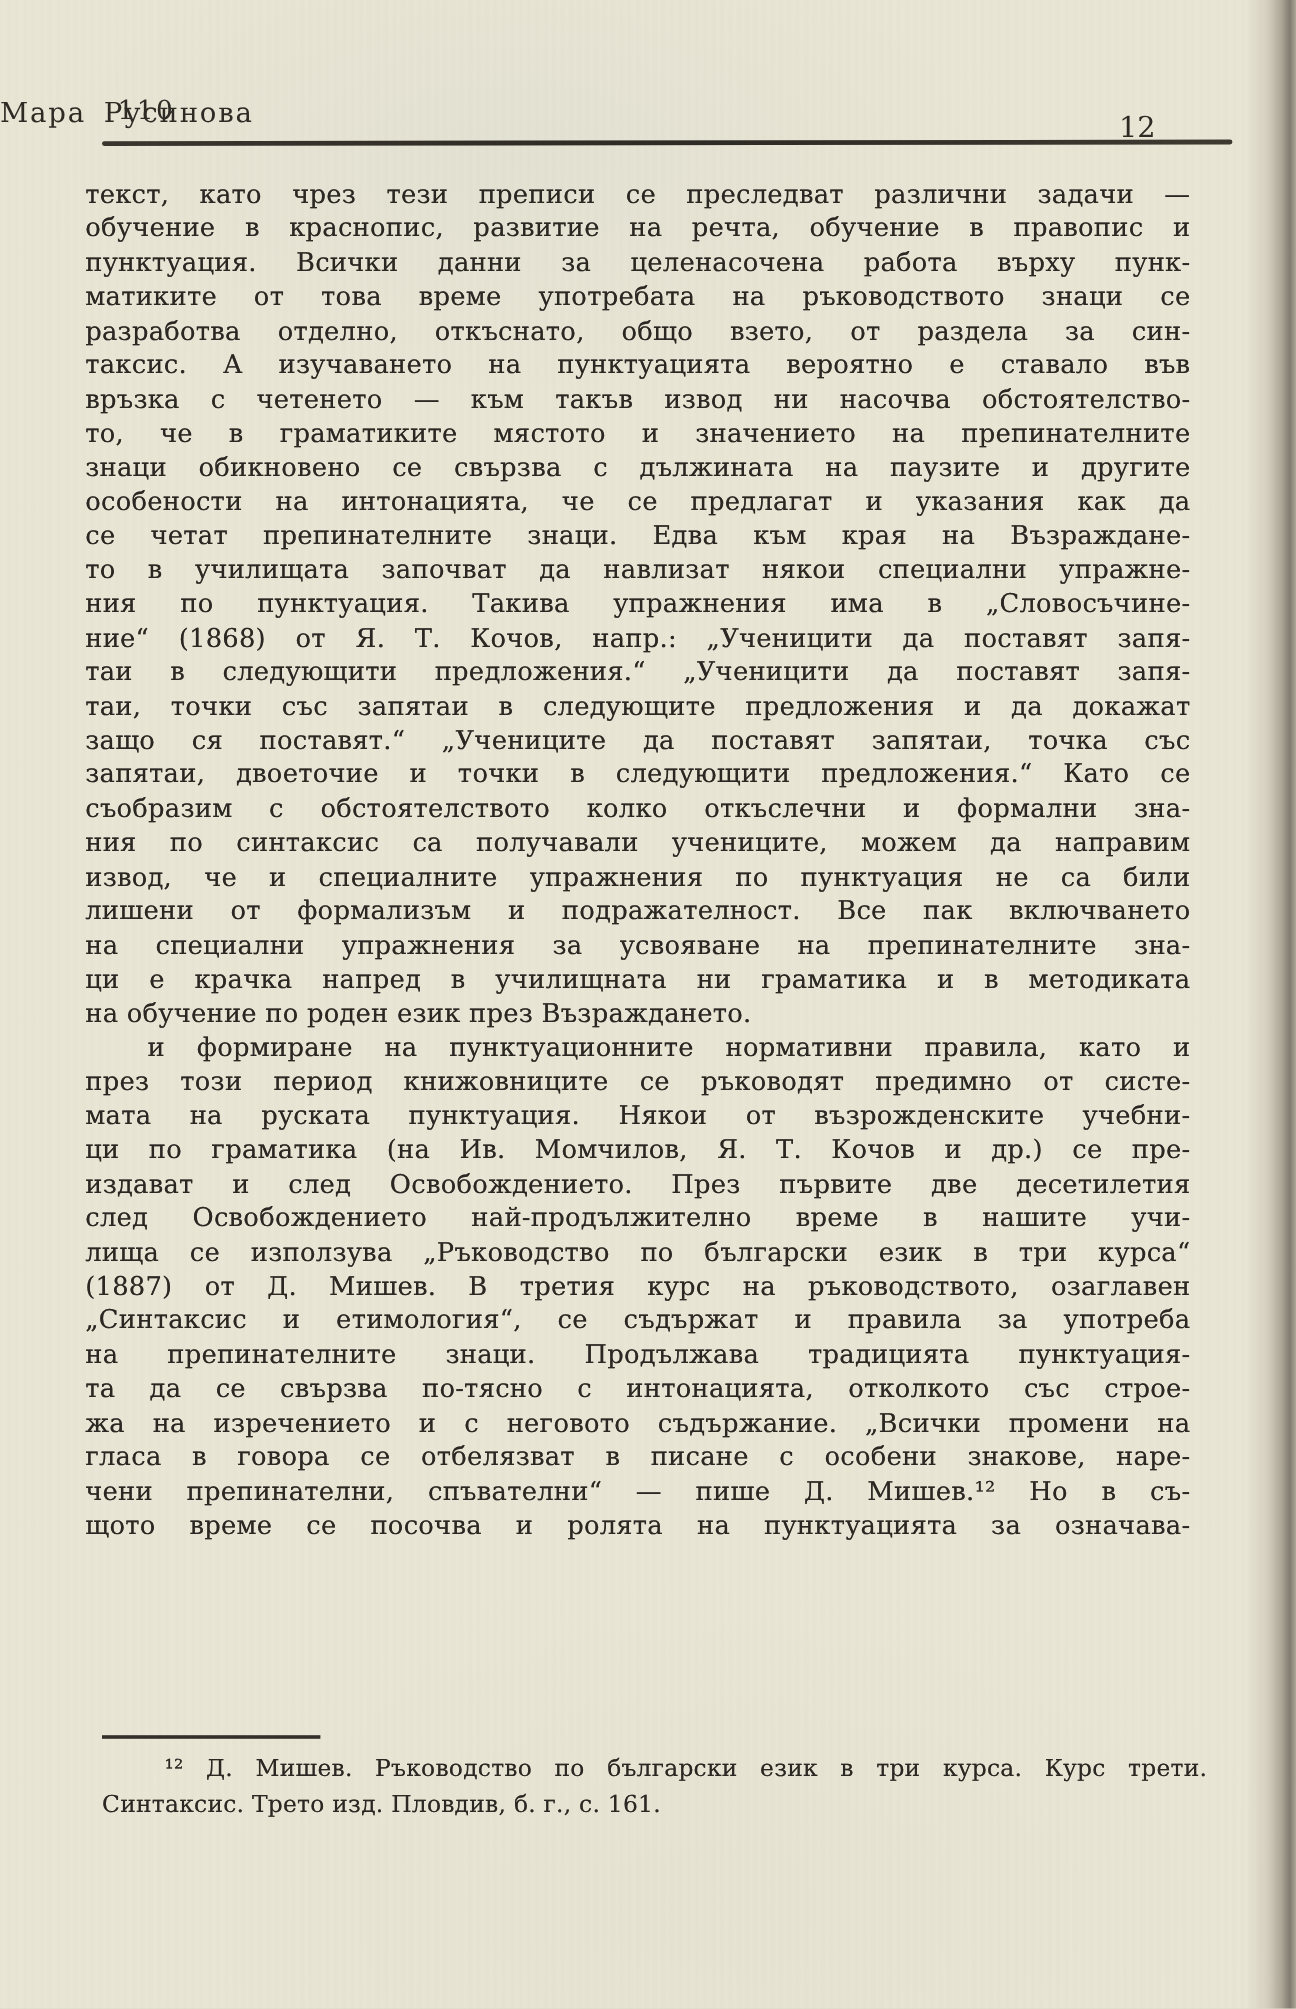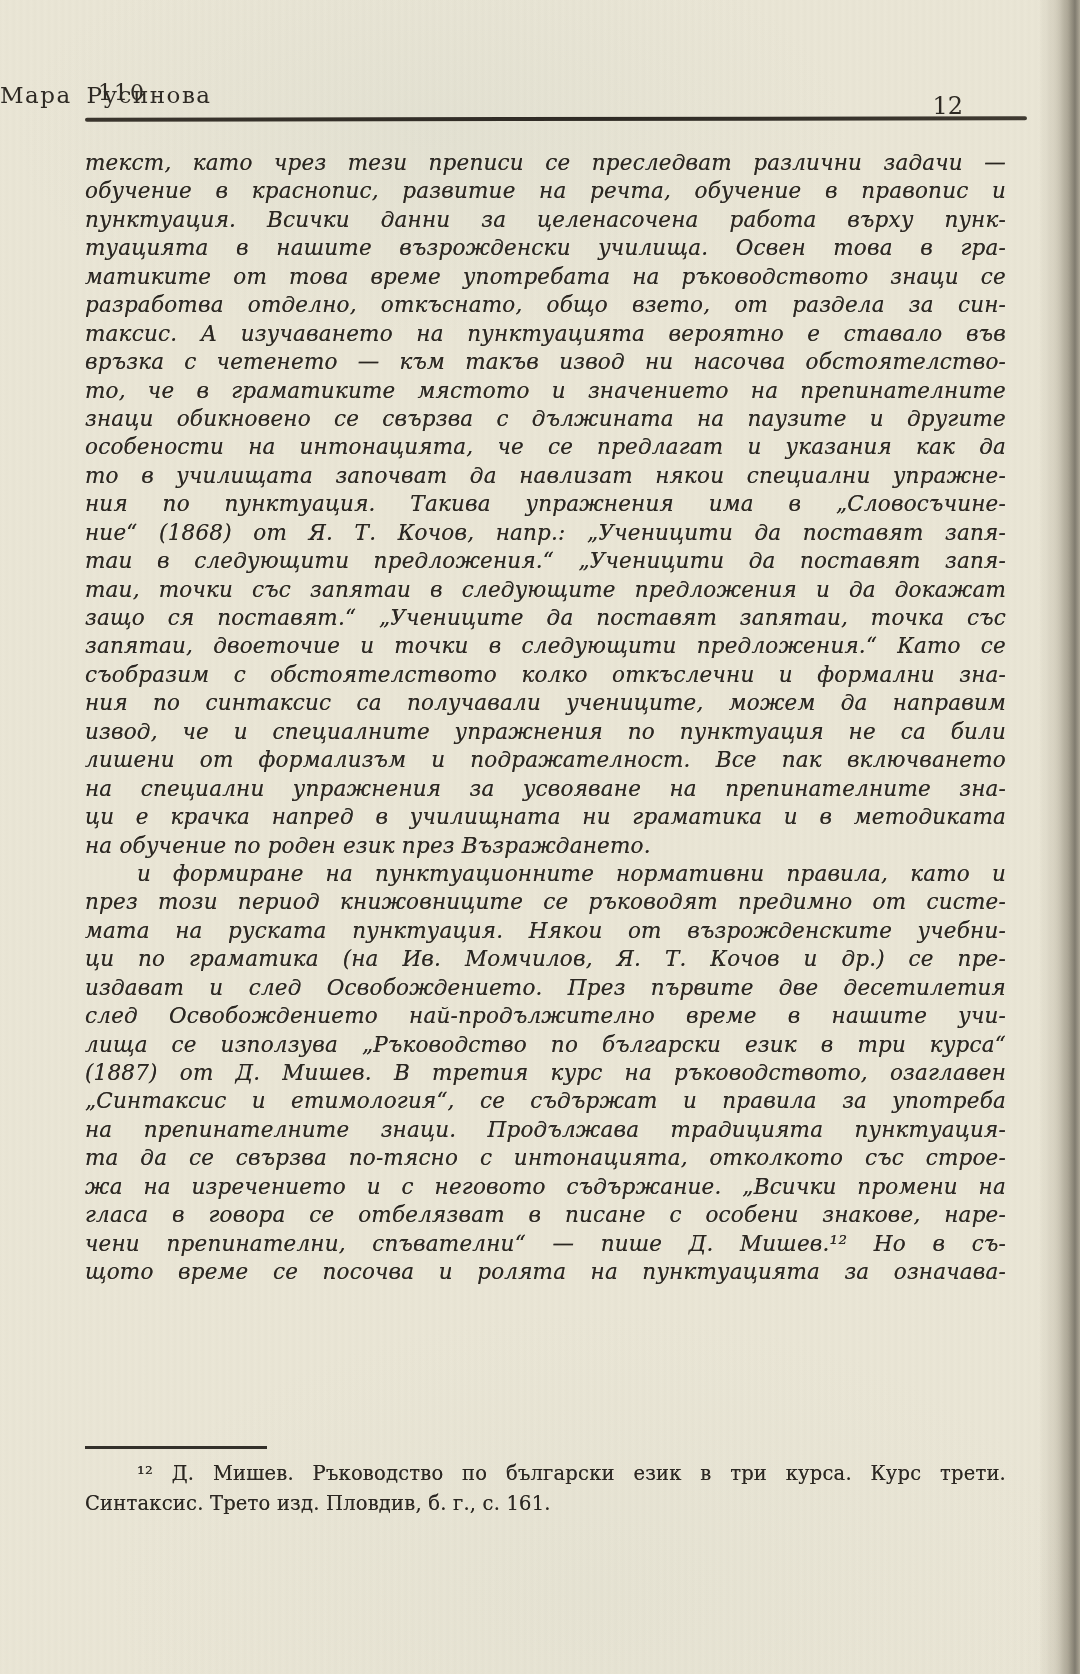--- a/index.html
+++ b/index.html
@@ -42,21 +42,21 @@
     position: absolute; right: 117px; top: 0px;
     font-size: 24px; color: #2e2a24; margin-top: 14px;
   }
   .header-rule {
     position: absolute; top: 117px; left: 85px; width: 942px; height: 4px;
     background: linear-gradient(to right, #3a352d 0%, #2e2a24 55%, #3f3a31 100%);
     border-radius: 2px;
     transform: rotate(-0.08deg);
   }
   .body-text {
-    position: absolute; top: 149px; left: 85px; width: 921px; font-style: italic;
+    position: absolute; top: 149px; left: 71px; width: 921px;
   }
   .line {
     font-size: 21.5px;
     line-height: 28.45px;
     height: 28.45px;
     white-space: normal;
     text-align: justify;
     text-align-last: justify;
     letter-spacing: 0.2px;
     text-shadow: 0 0 0.5px rgba(43,39,34,0.65);
@@ -87,28 +87,28 @@
     <span class="pnum-right">12</span>
   </div>
 
   <div class="header-rule"></div>
 
   <div class="body-text">
     <div class="para end-flush">
         <div class="line">текст, като чрез тези преписи се преследват различни задачи —</div>
         <div class="line">обучение в краснопис, развитие на речта, обучение в правопис и</div>
         <div class="line">пунктуация. Всички данни за целенасочена работа върху пунк-</div>
-        <div class="line">туацията в нашите възрожденски училища. Освен това в гра-</div>
         <div class="line">матиките от това време употребата на ръководството знаци се</div>
         <div class="line">разработва отделно, откъснато, общо взето, от раздела за син-</div>
         <div class="line">таксис. А изучаването на пунктуацията вероятно е ставало във</div>
         <div class="line">връзка с четенето — към такъв извод ни насочва обстоятелство-</div>
         <div class="line">то, че в граматиките мястото и значението на препинателните</div>
         <div class="line">знаци обикновено се свързва с дължината на паузите и другите</div>
         <div class="line">особености на интонацията, че се предлагат и указания как да</div>
+        <div class="line">се четат препинателните знаци. Едва към края на Възраждане-</div>
         <div class="line">то в училищата започват да навлизат някои специални упражне-</div>
         <div class="line">ния по пунктуация. Такива упражнения има в „Словосъчине-</div>
         <div class="line">ние“ (1868) от Я. Т. Кочов, напр.: „Ученицити да поставят запя-</div>
         <div class="line">таи в следующити предложения.“ „Ученицити да поставят запя-</div>
         <div class="line">таи, точки със запятаи в следующите предложения и да докажат</div>
         <div class="line">защо ся поставят.“ „Учениците да поставят запятаи, точка със</div>
         <div class="line">запятаи, двоеточие и точки в следующити предложения.“ Като се</div>
         <div class="line">съобразим с обстоятелството колко откъслечни и формални зна-</div>
         <div class="line">ния по синтаксис са получавали учениците, можем да направим</div>
         <div class="line">извод, че и специалните упражнения по пунктуация не са били</div>

